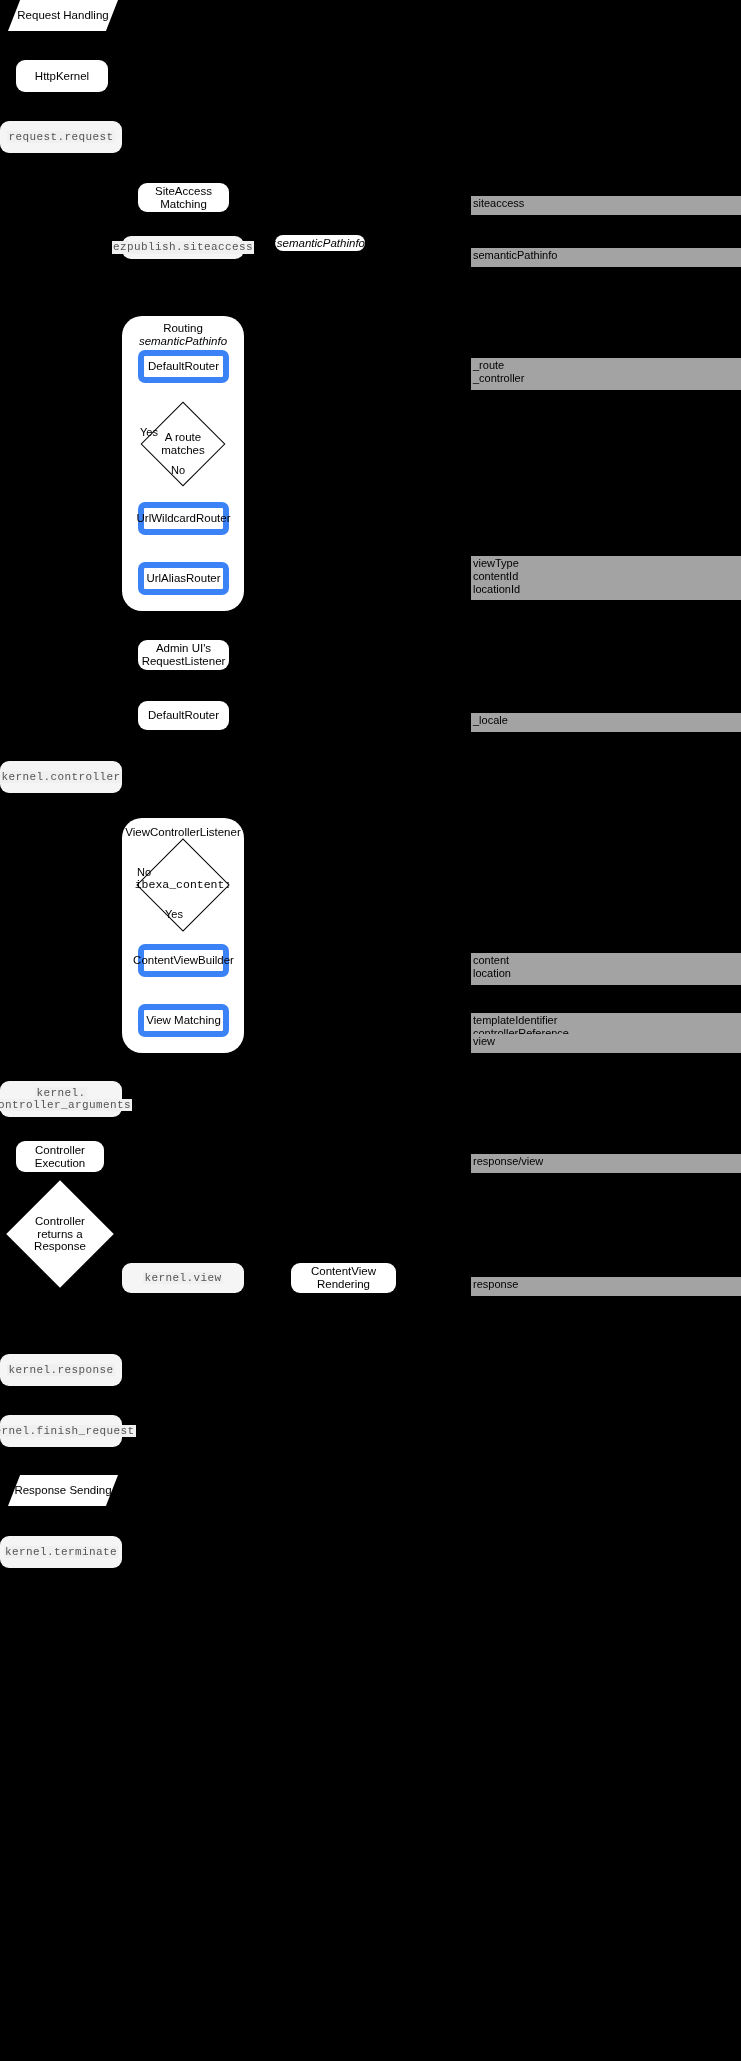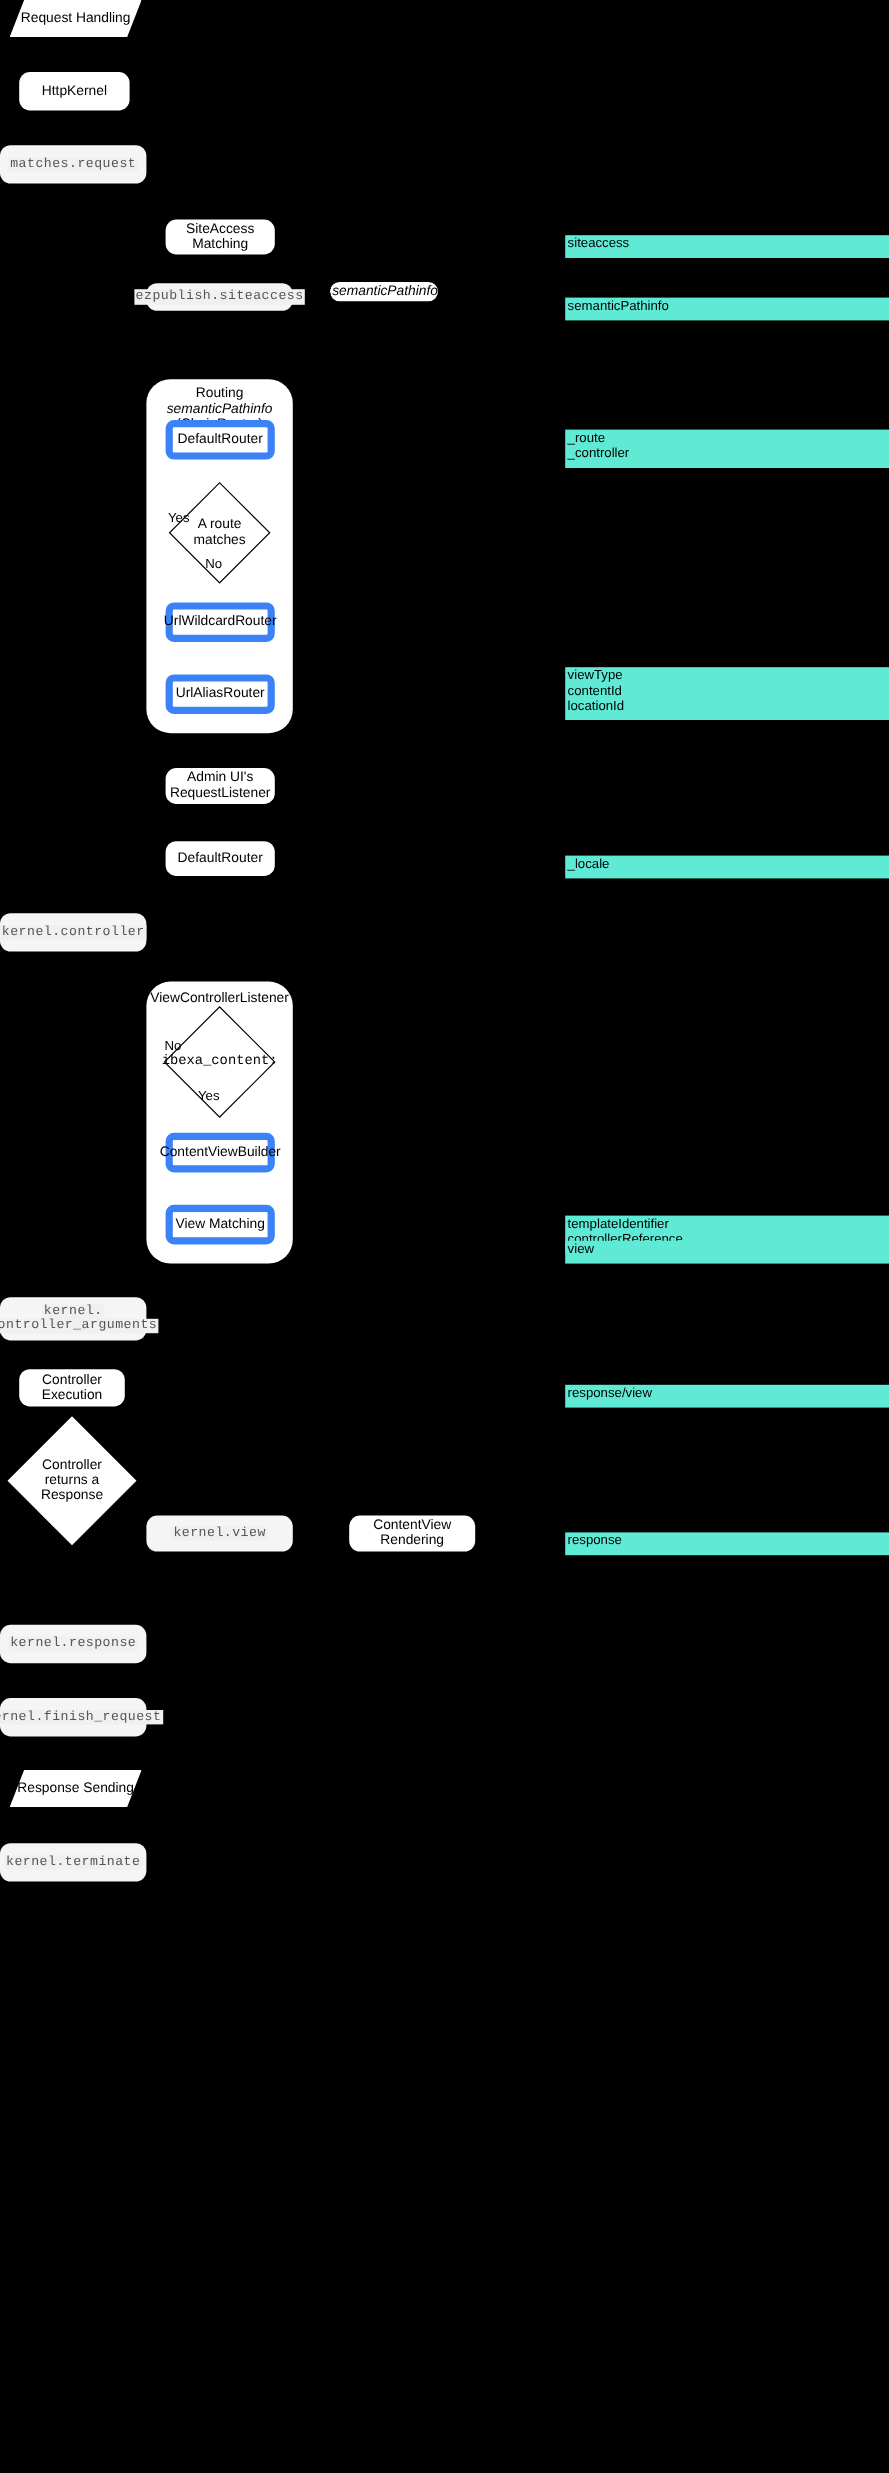--- a/index.html
+++ b/index.html
@@ -26,21 +26,21 @@
 
   
   .sub{background:#ffffff;border:6px solid #3b82f6;border-radius:7px;font-size:11.5px;}
 
   
   .group{position:absolute;background:#ffffff;border-radius:20px;}
   .group-title{position:absolute;width:100%;text-align:center;color:#000;
     font-size:11.5px;line-height:1.15;}
 
   
-  .attr{position:absolute;background:#5eead4;color:#000;font-size:11px;
+  .attr{position:absolute;background:#a3a3a3;color:#000;font-size:11px;
     box-sizing:border-box;padding:1px 2px 2px 2px;line-height:1.18;text-align:left;}
 
   
   .diamond{position:absolute;}
   .diamond .dshape{position:absolute;inset:0;background:#fff;
     transform:rotate(45deg);border:1px solid #000;box-sizing:border-box;}
   .diamond.solid .dshape{background:#fff;border:none;}
   .diamond .dtxt{position:absolute;inset:0;display:flex;align-items:center;
     justify-content:center;text-align:center;font-size:11.5px;color:#000;z-index:3;
     line-height:1.1;}
@@ -110,21 +110,21 @@
     <span>RequestListener</span>
   </div>
 
   <div class="node proc" style="left:138px;top:701px;width:91px;height:29px;">DefaultRouter</div>
 
   <div class="node proc" style="left:16px;top:1141px;width:88px;height:31px;">Controller Execution</div>
 
   <div class="node proc" style="left:275px;top:1263px;width:105px;height:30px;margin-left:16px;">ContentView Rendering</div>
 
   <div class="node event" style="left:0px;top:121px;width:122px;height:32px;">
-    <span>matches.request</span>
+    <span>request.request</span>
   </div>
 
   <div class="node event" style="left:122px;top:236px;width:122px;height:23px;">
     <span>ezpublish.siteaccess</span>
   </div>
 
   <div class="node event" style="left:0px;top:761px;width:122px;height:32px;">
     <span>kernel.controller</span>
   </div>
 
@@ -212,20 +212,24 @@
 
   <div class="attr" style="left:471px;top:358px;width:270px;height:32px;">
     <div>_route</div>
     <div>_controller</div>
   </div>
 
   <div class="attr" style="left:471px;top:713px;width:270px;height:19px;">
     <div>_locale</div>
   </div>
 
+  <div class="attr" style="left:471px;top:953px;width:270px;height:32px;">
+    <div>content</div>
+    <div>location</div>
+  </div>
 
   <div class="attr" style="left:471px;top:1013px;width:270px;height:32px;">
     <div>templateIdentifier</div>
     <div>controllerReference</div>
   </div>
 
   <div class="attr" style="left:471px;top:1034px;width:270px;height:19px;">
     <div>view</div>
   </div>
 

